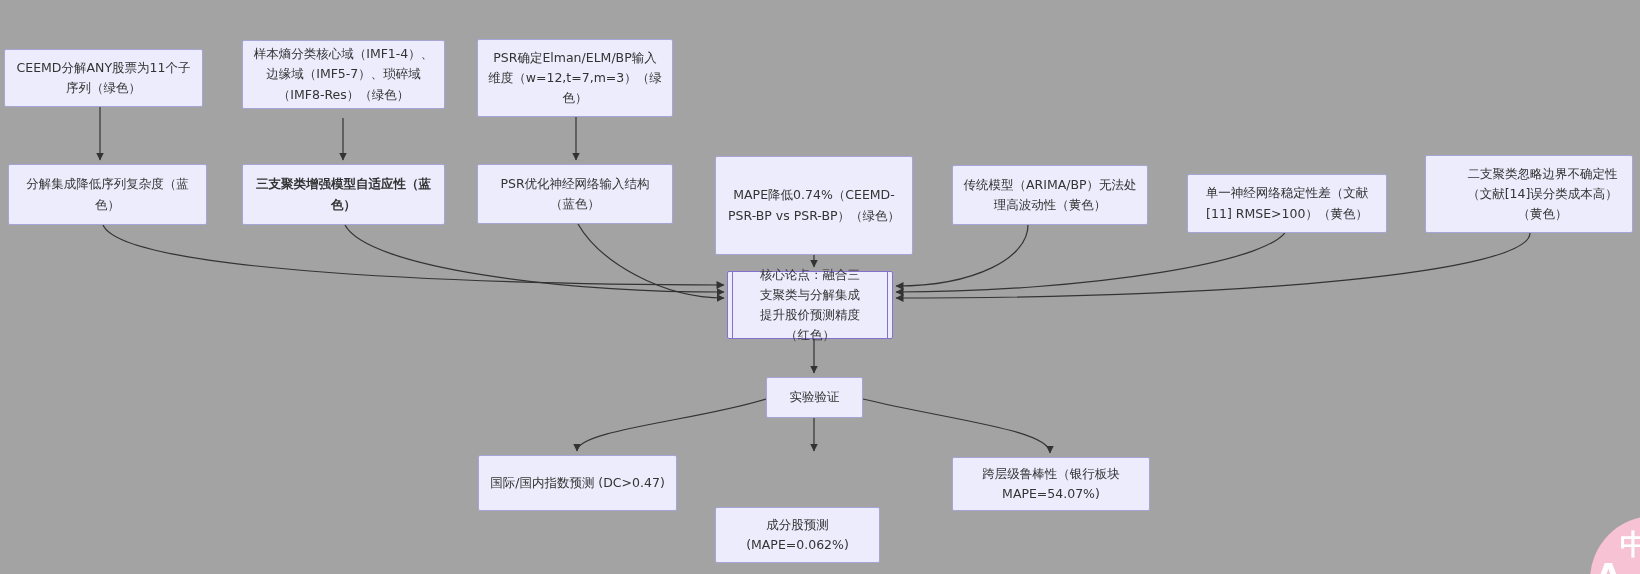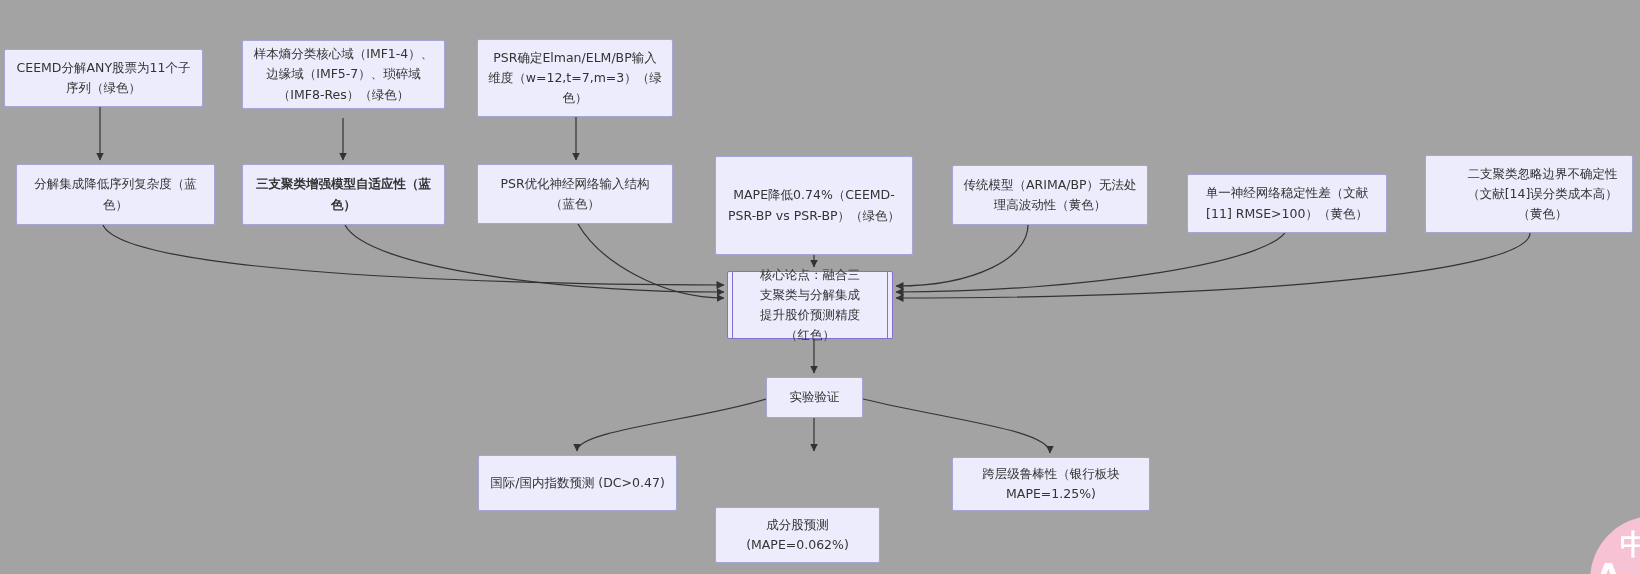--- a/index.html
+++ b/index.html
@@ -90,31 +90,31 @@
         <path d="M766 399 C 700 420, 577 430, 577 451" fill="none" stroke="#333333" stroke-width="1.2" marker-end="url(#arrowhead)"></path>
         <path d="M814 418 L814 451" fill="none" stroke="#333333" stroke-width="1.2" marker-end="url(#arrowhead)"></path>
         <path d="M863 399 C 950 420, 1050 430, 1050 453" fill="none" stroke="#333333" stroke-width="1.2" marker-end="url(#arrowhead)"></path>
       </g>
   </svg>
 
   <div id="nodes">
       <div class="node" style="left: 4px; top: 49px; width: 199px; height: 58px;">CEEMD分解ANY股票为11个子序列（绿色）</div>
       <div class="node" style="left: 242px; top: 40px; width: 203px; height: 69px;">样本熵分类核心域（IMF1-4）、边缘域（IMF5-7）、琐碎域（IMF8-Res）（绿色）</div>
       <div class="node" style="left: 477px; top: 39px; width: 196px; height: 78px;">PSR确定Elman/ELM/BP输入维度（w=12,t=7,m=3）（绿色）</div>
-      <div class="node" style="left: 16px; top: 164px; width: 199px; height: 61px; text-align: center;">分解集成降低序列复杂度（蓝色）</div>
+      <div class="node" style="left: 8px; top: 164px; width: 199px; height: 61px; text-align: center;">分解集成降低序列复杂度（蓝色）</div>
       <div class="node" style="left: 242px; top: 164px; width: 203px; height: 61px; font-weight: bold;">三支聚类增强模型自适应性（蓝色）</div>
       <div class="node" style="left: 477px; top: 164px; width: 196px; height: 60px;">PSR优化神经网络输入结构（蓝色）</div>
       <div class="node" style="left: 715px; top: 156px; width: 198px; height: 99px;">MAPE降低0.74%（CEEMD-PSR-BP vs PSR-BP）（绿色）</div>
       <div class="node" style="left: 952px; top: 165px; width: 196px; height: 60px;">传统模型（ARIMA/BP）无法处理高波动性（黄色）</div>
       <div class="node" style="left: 1187px; top: 166px; width: 200px; height: 59px; margin-top: 8px;">单一神经网络稳定性差（文献[11] RMSE&gt;100）（黄色）</div>
       <div class="node" style="left: 1425px; top: 155px; width: 208px; height: 78px; padding-left: 37px;">二支聚类忽略边界不确定性（文献[14]误分类成本高）（黄色）</div>
       <div class="node subroutine" style="left: 727px; top: 271px; width: 166px; height: 68px;">核心论点：融合三支聚类与分解集成提升股价预测精度（红色）</div>
       <div class="node" style="left: 766px; top: 377px; width: 97px; height: 41px;">实验验证</div>
       <div class="node" style="left: 478px; top: 455px; width: 199px; height: 56px;">国际/国内指数预测 (DC&gt;0.47)</div>
       <div class="node" style="left: 715px; top: 467px; width: 165px; height: 56px; margin-top: 40px;">成分股预测 (MAPE=0.062%)</div>
-      <div class="node" style="left: 952px; top: 457px; width: 198px; height: 54px;">跨层级鲁棒性（银行板块 MAPE=1.25%)</div>
+      <div class="node" style="left: 952px; top: 457px; width: 198px; height: 54px;">跨层级鲁棒性（银行板块 MAPE=54.07%)</div>
     </div>
 
   <div id="badge">
     <span class="c1">中</span>
     <span class="c2">A</span>
   </div>
 </div>
 
 </body></html>

